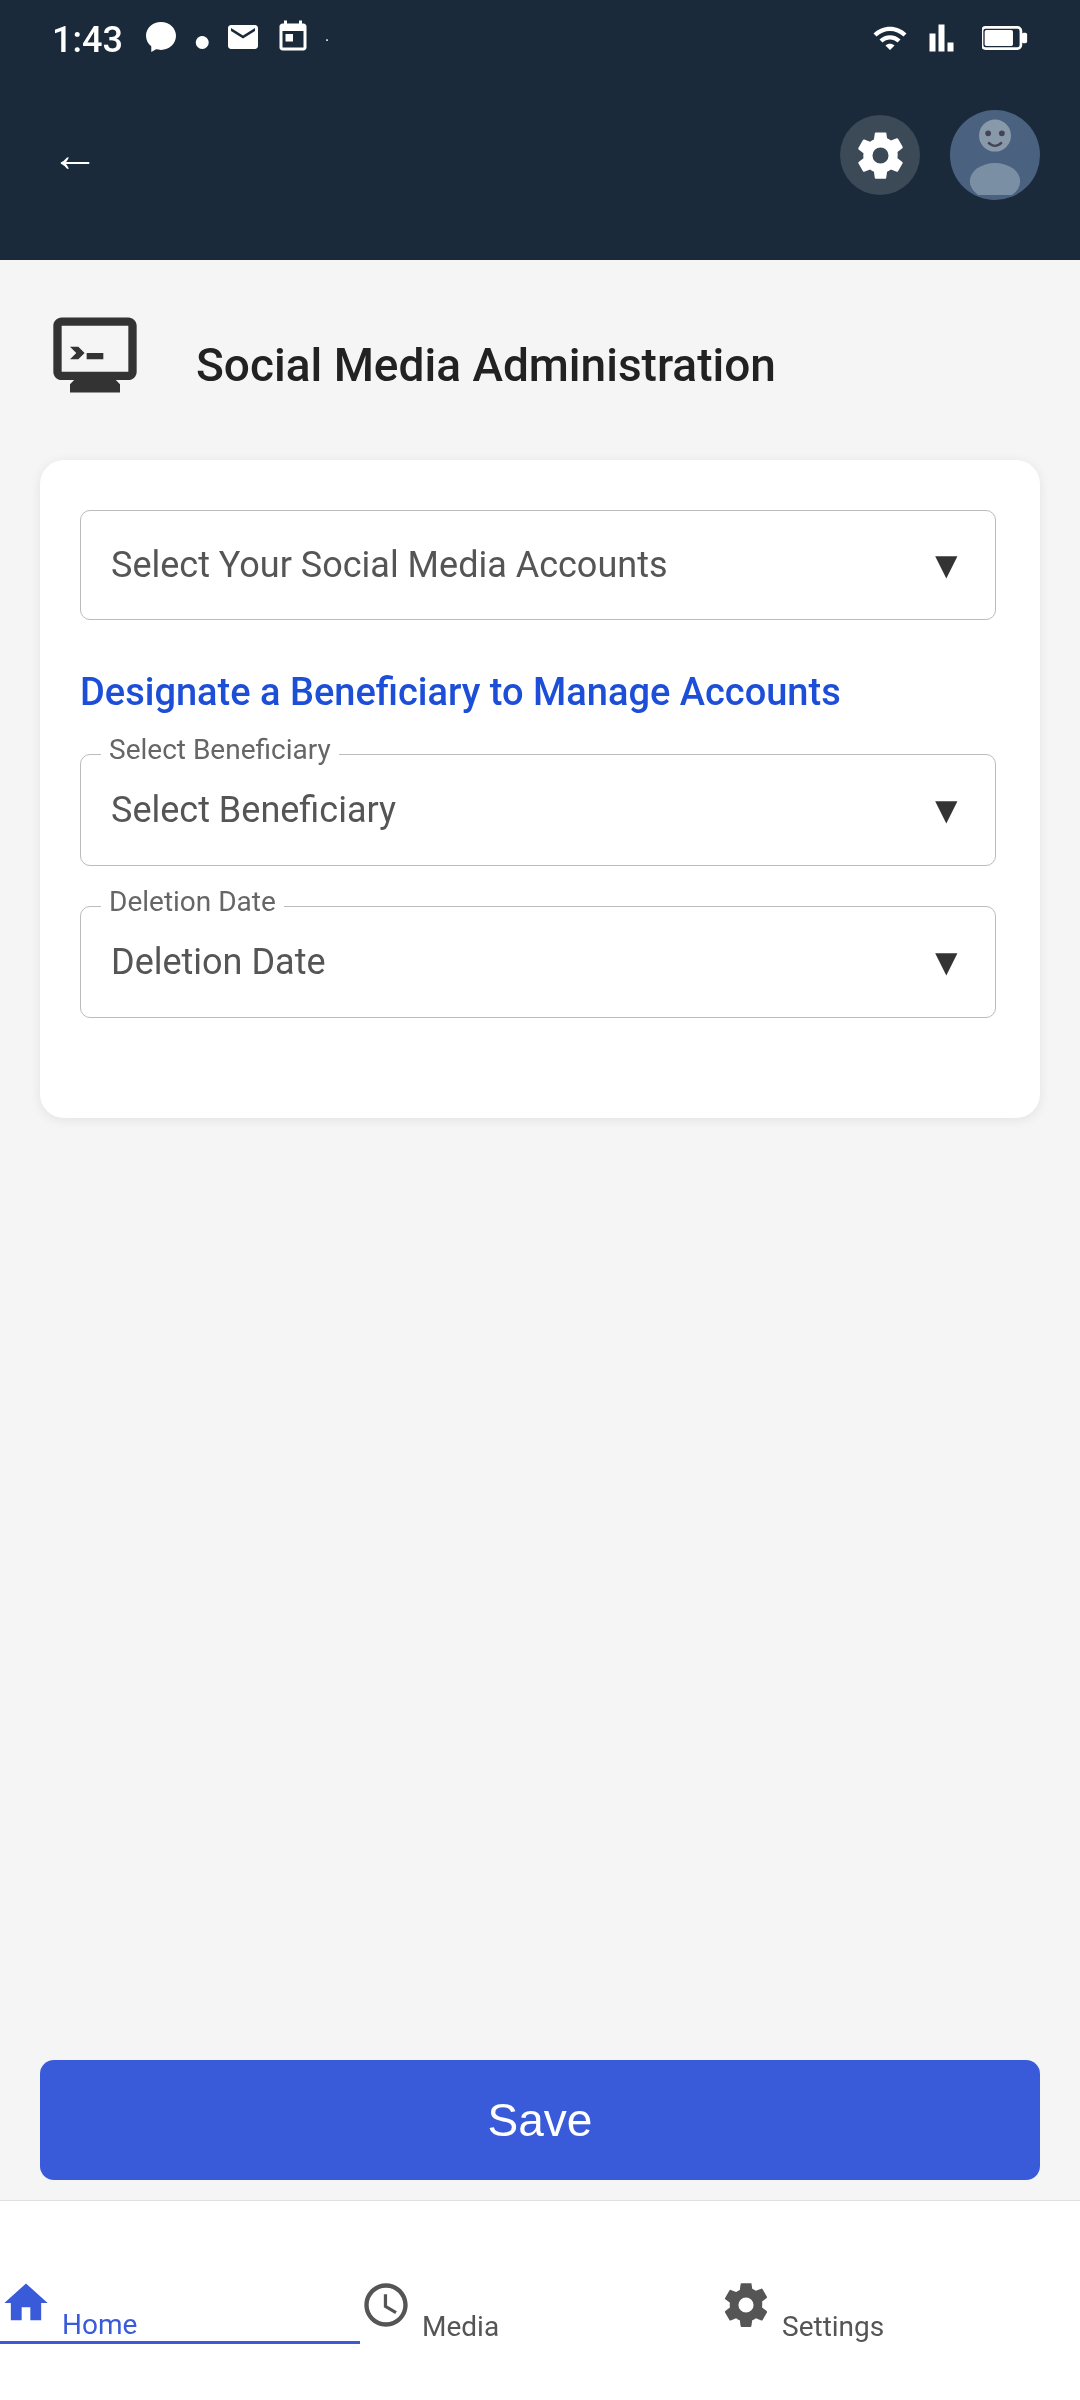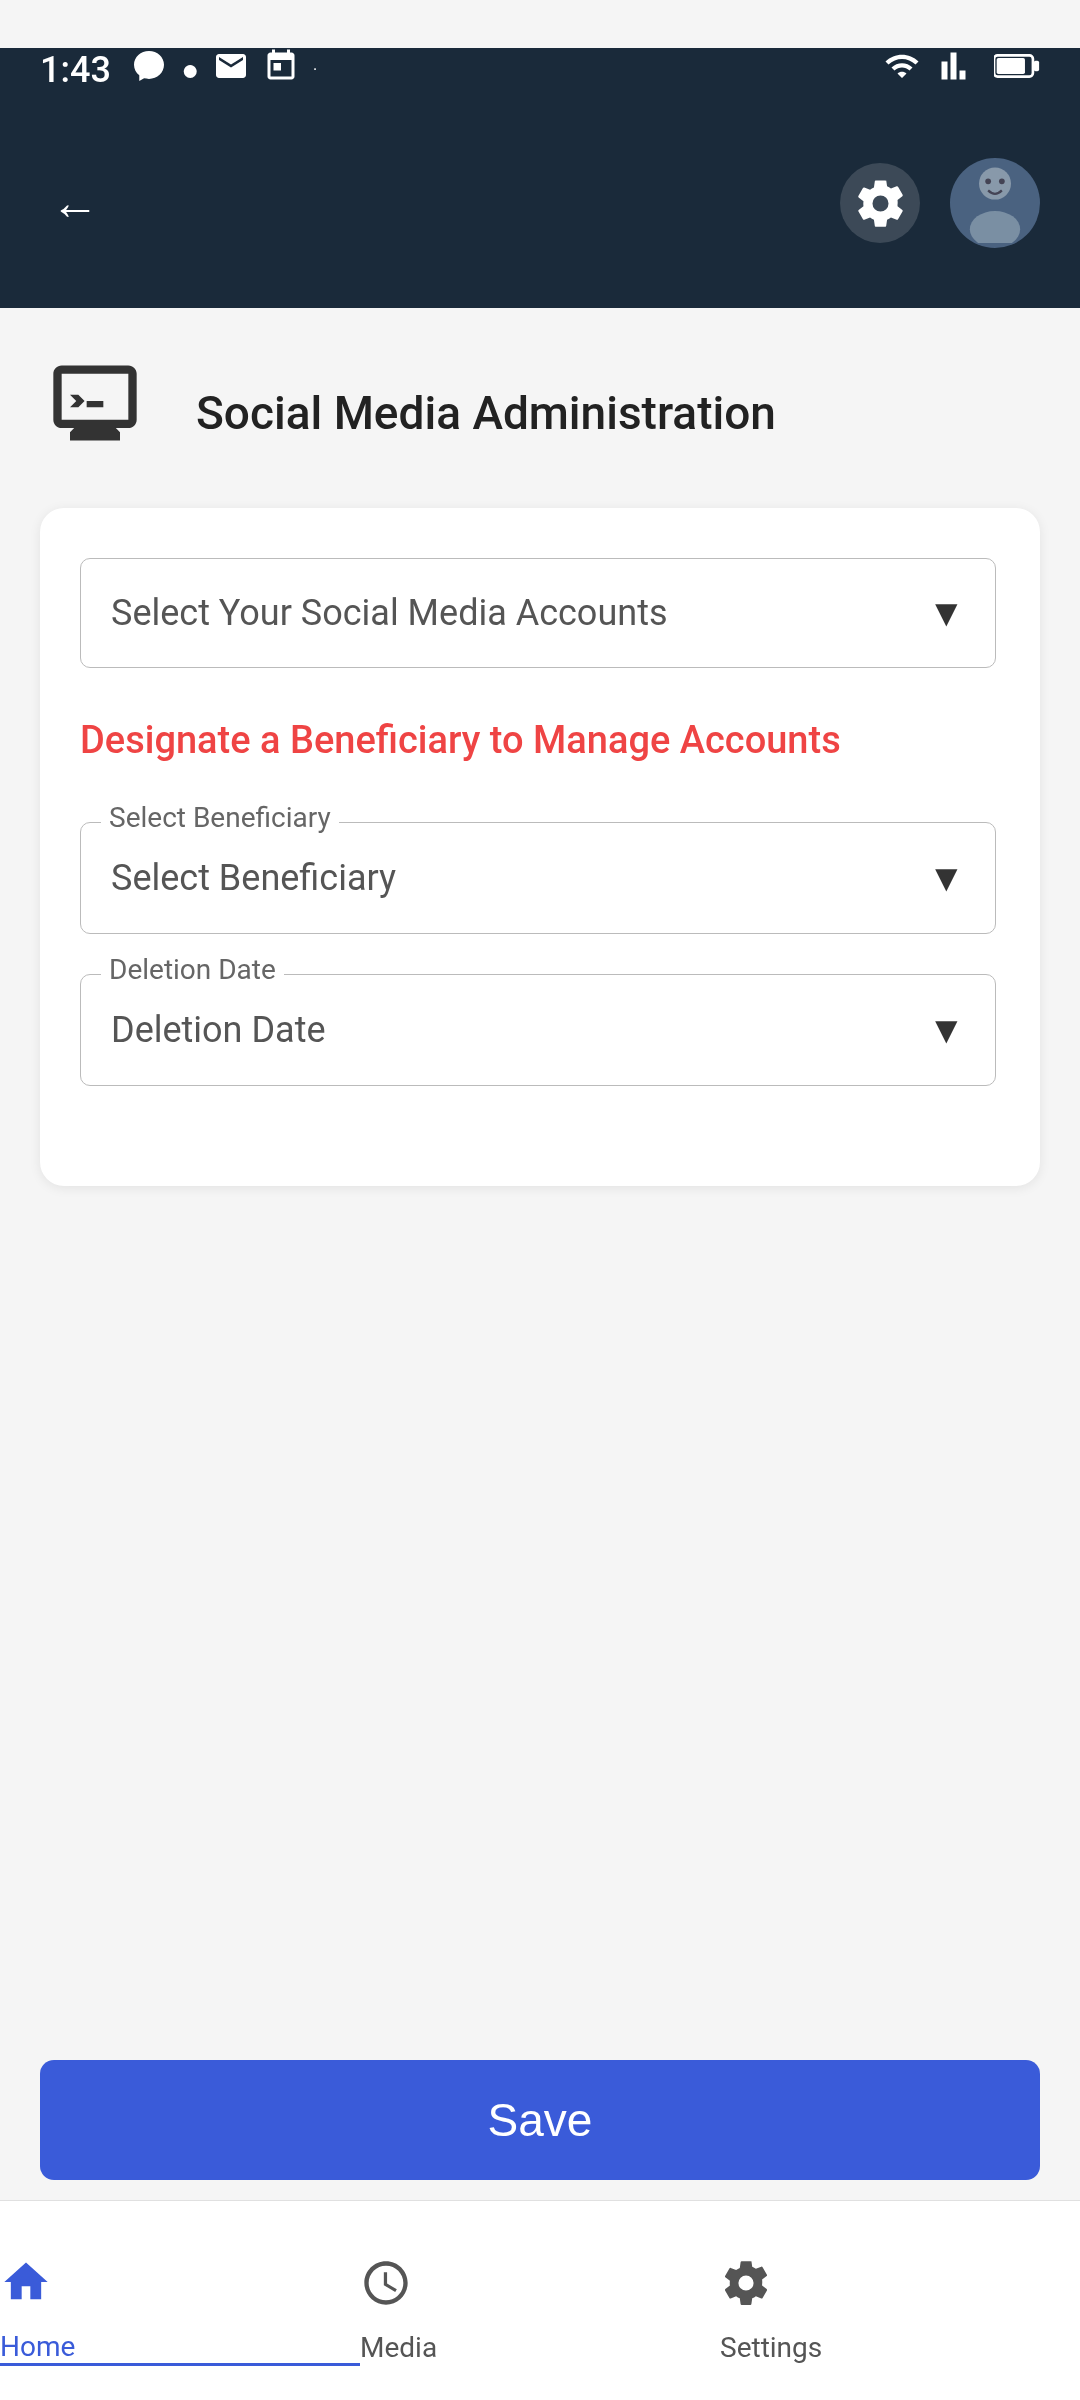--- a/index.html
+++ b/index.html
@@ -17,24 +17,23 @@
       overflow: hidden;
       position: relative;
     }
 
     
     .status-bar {
       width: 100%;
       height: 80px;
       background-color: #1a2a3a;
       display: flex;
-      align-items: flex-start;
+      align-items: center;
       justify-content: space-between;
-      padding: 0 40px;
-      margin-top: 48px;
+      padding: 0 52px;
     }
 
     .status-bar-left {
       display: flex;
       align-items: center;
       gap: 20px;
     }
 
     .status-time {
       color: white;
@@ -173,22 +172,22 @@
 
     .dropdown-arrow {
       font-size: 38px;
       color: #333;
     }
 
     
     .section-heading {
       font-size: 38px;
       font-weight: 500;
-      color: #ef4444;
-      margin-bottom: 60px;
+      color: #1d4ed8;
+      margin-bottom: 40px;
     }
 
     
     .field-outlined {
       width: 100%;
       border: 1.5px solid #bbb;
       border-radius: 10px;
       position: relative;
       margin-bottom: 40px;
     }
@@ -264,22 +263,22 @@
       height: 200px;
       background: white;
       border-top: 1px solid #e0e0e0;
       display: flex;
       align-items: center;
       justify-content: space-around;
     }
 
     .nav-item {
       display: flex;
-      flex-direction: column;
-      align-items: flex-start;
+      flex-direction: row;
+      align-items: flex-end;
       gap: 10px;
       cursor: pointer;
       flex: 1;
       padding-top: 20px;
     }
 
     .nav-icon {
       font-size: 50px;
       color: #555;
     }

